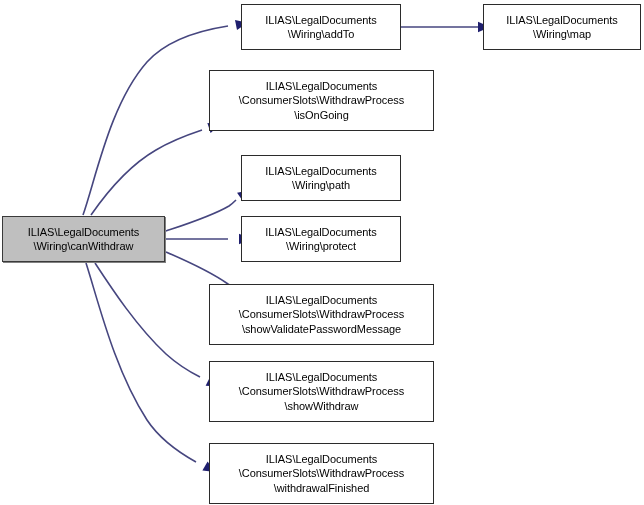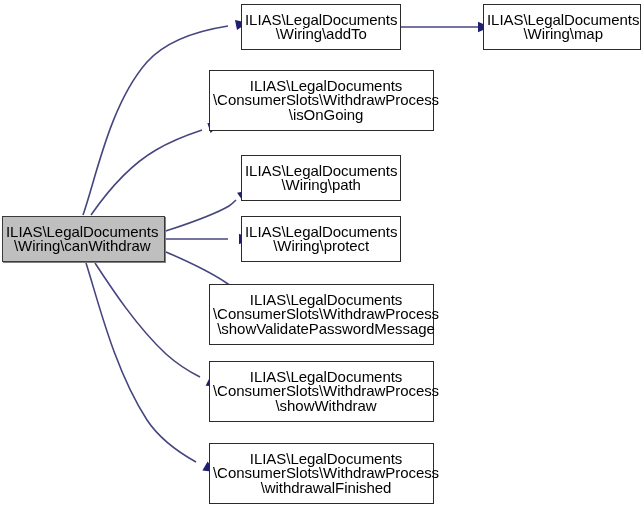--- a/index.html
+++ b/index.html
@@ -22,22 +22,23 @@
     top: 0;
     width: 644px;
     height: 505px;
     pointer-events: none;
   }
   .node {
     position: absolute;
     box-sizing: border-box;
     display: flex;
     align-items: center;
+    justify-content: center;
     text-align: center;
-    font-size: 15px;
+    font-size: 11px;
     line-height: 14.4px;
     color: #000000;
     white-space: pre-line;
     letter-spacing: -0.05px;
     background: #ffffff;
     border: 1px solid #2b2b2b;
   }
   .node.root {
     background: #bfbfbf;
     border: 1px solid #3a3a3a;

